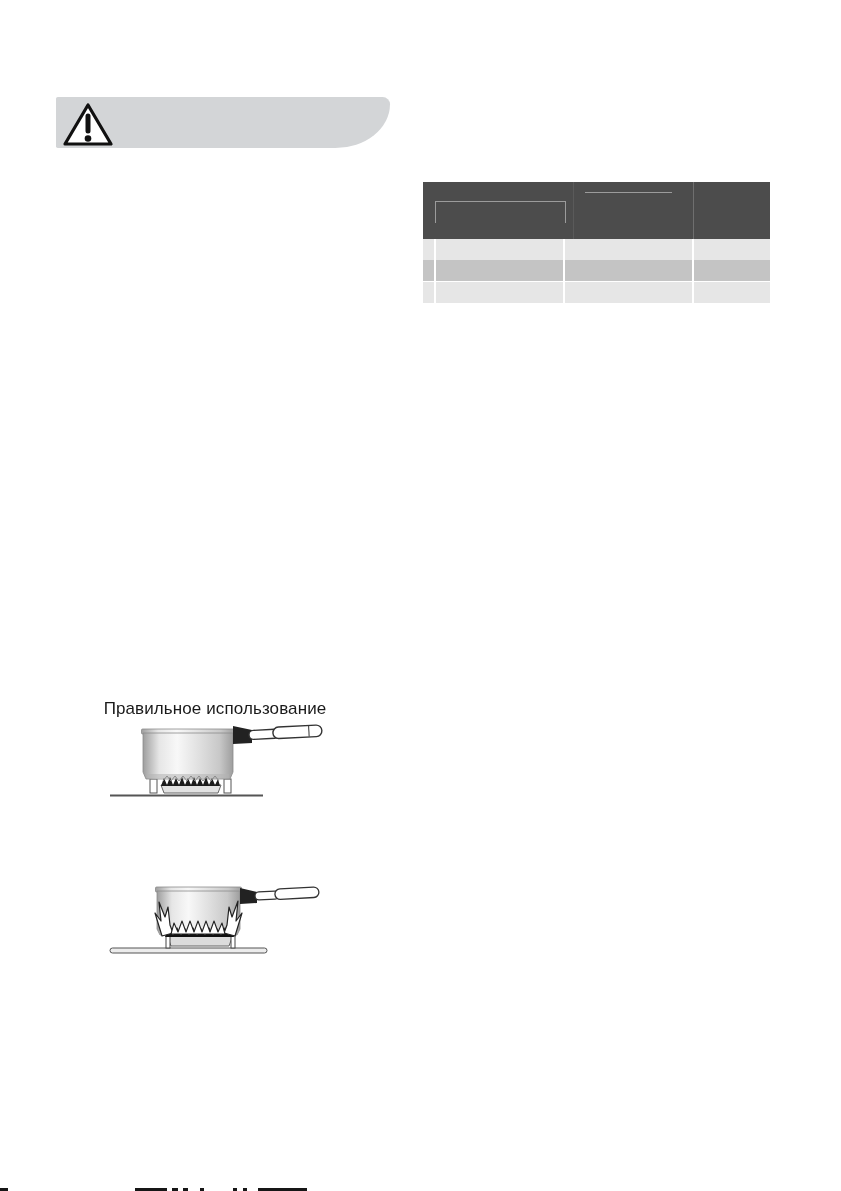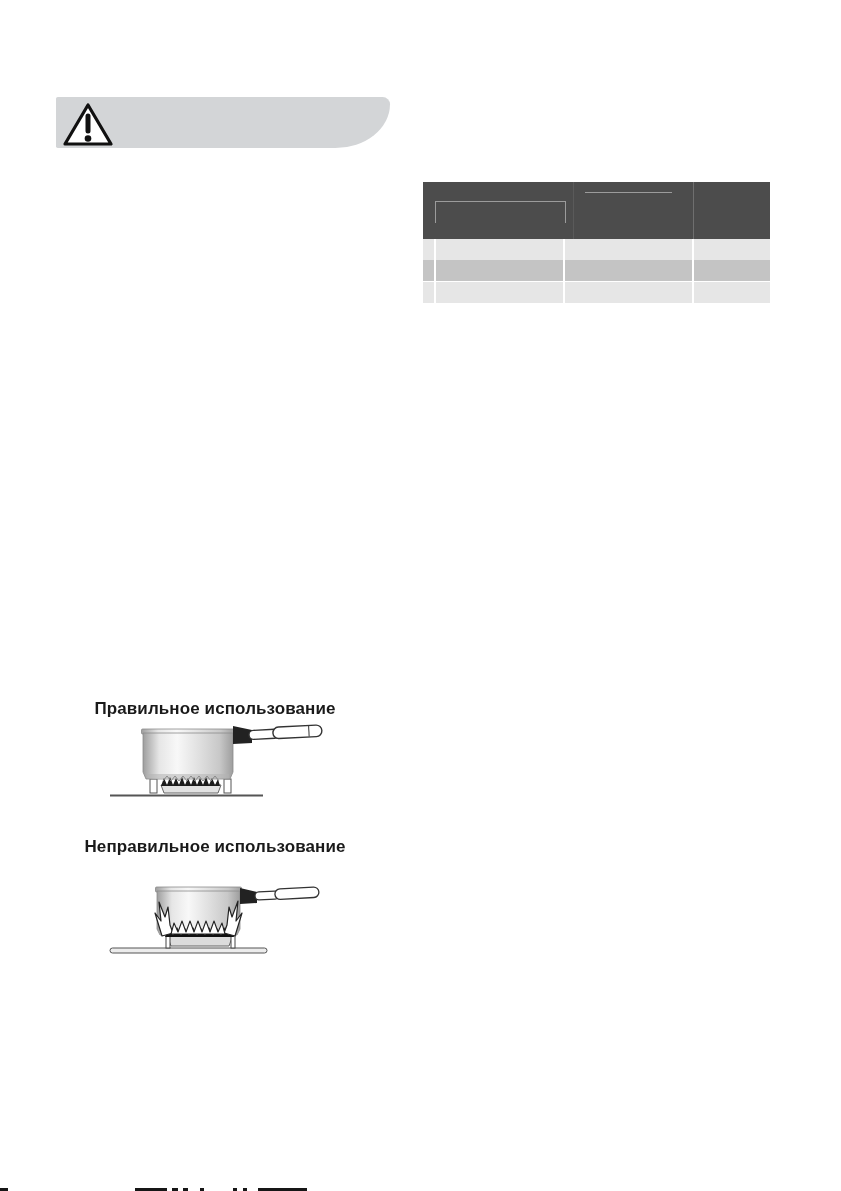--- a/index.html
+++ b/index.html
@@ -34,21 +34,21 @@
   .tbl-row{position:absolute;left:0;width:347px;}
   .row-1{top:57px;height:21px;background:var(--table-row-light,#e6e6e6);}
   .row-2{top:78px;height:21px;background:var(--table-row-mid,#c4c4c4);}
   .row-3{top:99px;height:22px;background:var(--table-row-light,#e6e6e6);border-top:1px solid #ffffff;box-sizing:border-box;}
   .col-div{position:absolute;top:57px;height:64px;width:2px;background:#ffffff;}
   .col-div.a{left:11px;} .col-div.b{left:140px;} .col-div.c{left:269px;}
 
   
   .fig-caption{
     width:280px;text-align:center;
-    font-weight:bold;font-size:17px;line-height:22px;
+    font-weight:normal;font-size:17px;line-height:22px;
     color:var(--caption-color,#1a1a1a);
     letter-spacing:0.1px;
   }
   .cap1{left:75px;top:698px;}
   .cap2{left:75px;top:836px;}
   .fig-svg{display:block;}
   .fig1-art{left:105px;top:721px;}
   .fig2-art{left:105px;top:883px;}
 
   
@@ -109,21 +109,20 @@
     <rect x="144" y="9.5" width="30" height="9" rx="4.5" fill="#fff" stroke="#333" stroke-width="1.4"></rect>
     <rect x="168" y="7.5" width="49" height="11.5" rx="5.7" fill="#fff" stroke="#333" stroke-width="1.4"></rect>
     <line x1="204" y1="8" x2="204" y2="18.6" stroke="#333" stroke-width="1"></line>
   </g>
 
   <path d="M56,65 L59,57 L62,64 L65,56 L68,64 L71,57 L74,64 L77,56 L80,64 L83,57 L86,64 L89,56 L92,64 L95,57 L98,64 L101,56 L104,64 L107,57 L110,64 L113,58 L115,65 Z" fill="#1c1c1c"></path>
   <path d="M58,60 L62,55 L66,60 L70,55 L74,60 L78,55 L82,60 L86,55 L90,60 L94,55 L98,60 L102,55 L106,60 L110,55 L114,60" fill="none" stroke="#8a8a8a" stroke-width="1"></path>
 </svg>
 
 <div class="abs fig-caption cap2">
-  <div>Неправильное использование</div>
 </div>
 
 <svg class="abs fig-svg fig2-art" style="left:105px;top:883px;" width="230" height="74" viewBox="0 0 230 74">
   <defs>
     <linearGradient id="potg2" x1="0" y1="0" x2="1" y2="0">
       <stop offset="0" stop-color="#9e9e9e"></stop>
         <stop offset="0.18" stop-color="#e6e6e6"></stop>
       <stop offset="0.38" stop-color="#f8f8f8"></stop>
         <stop offset="0.62" stop-color="#e0e0e0"></stop>
       <stop offset="0.85" stop-color="#c8c8c8"></stop>

